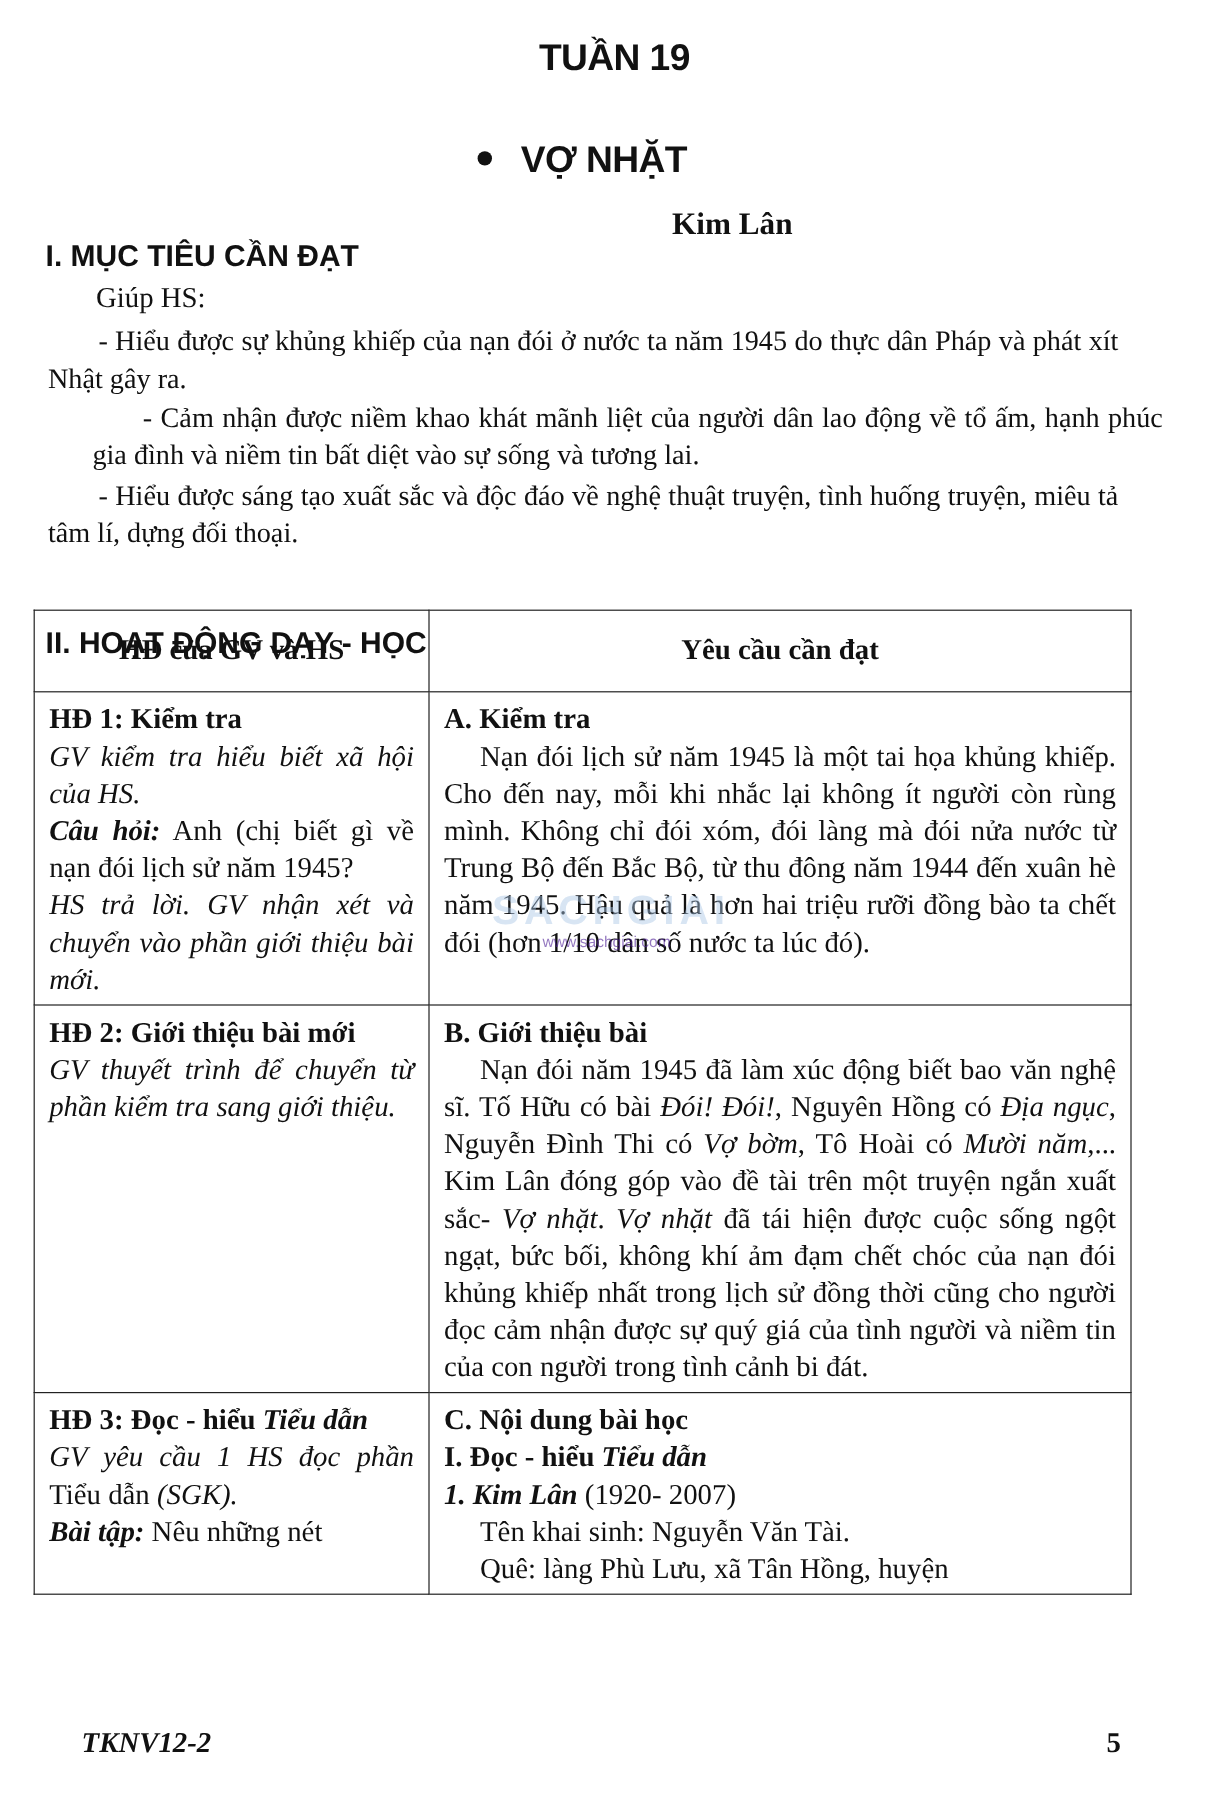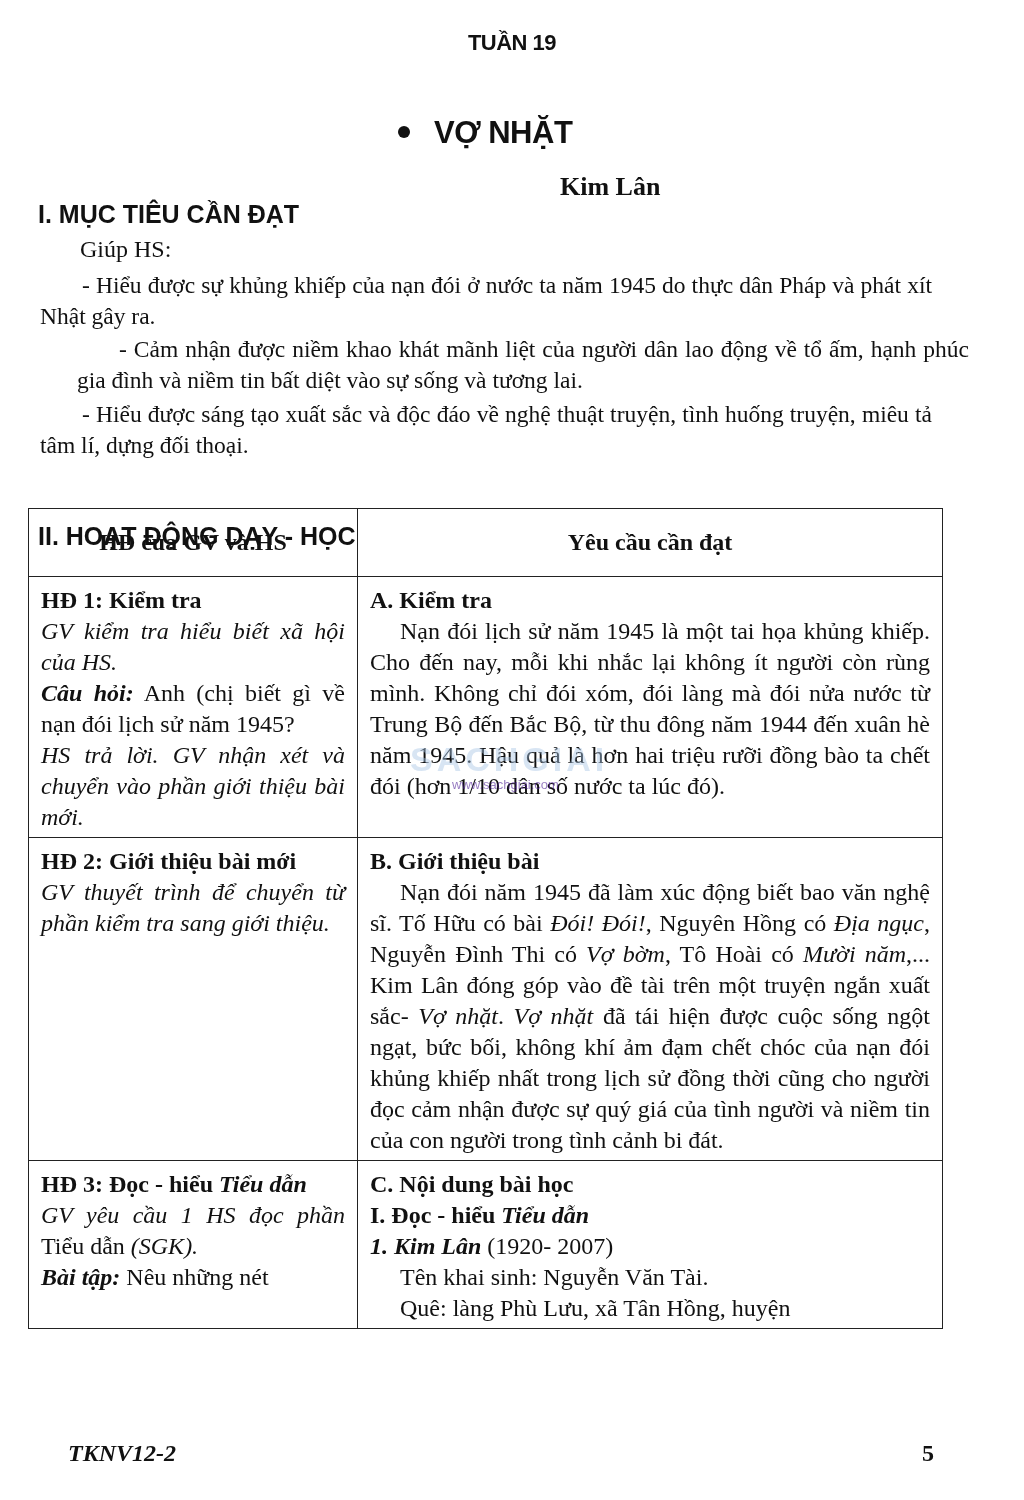--- a/index.html
+++ b/index.html
@@ -3,21 +3,21 @@
 <meta charset="utf-8">
 <style>
   html, body { margin: 0; padding: 0; background: #ffffff; }
   body {
     width: 1024px; height: 1500px; position: relative; overflow: hidden;
     font-family: "Liberation Serif", "DejaVu Serif", serif;
     color: #111111;
   }
   .abs { position: absolute; }
   .sans-bold { font-family: "Liberation Sans", "DejaVu Sans", sans-serif; font-weight: bold; }
-  .week-title { left: 0; width: 1024px; top: 30px; text-align: center; font-size: 22px; letter-spacing: -0.5px; }
+  .week-title { left: 0; width: 1024px; top: 30px; text-align: center; font-size: 31px; letter-spacing: -0.5px; }
   .lesson-title { left: 398px; top: 115px; font-size: 31px; letter-spacing: -0.5px; }
   .lesson-title .bullet { display: inline-block; width: 12px; height: 12px; border-radius: 50%; background: #111; margin-right: 24px; vertical-align: middle; position: relative; top: -3px; }
   .author { left: 560px; top: 172px; font-size: 26px; font-weight: bold; }
   .section-h { left: 38px; font-size: 25px; }
   .para { left: 40px; width: 892px; font-size: 23.5px; line-height: 31px; text-align: justify; }
   .para .indent { display: inline-block; width: 42px; }
   .txt-line { left: 80px; font-size: 24px; }
 
   table.lesson {
     position: absolute; left: 28px; top: 508px; width: 914px;

